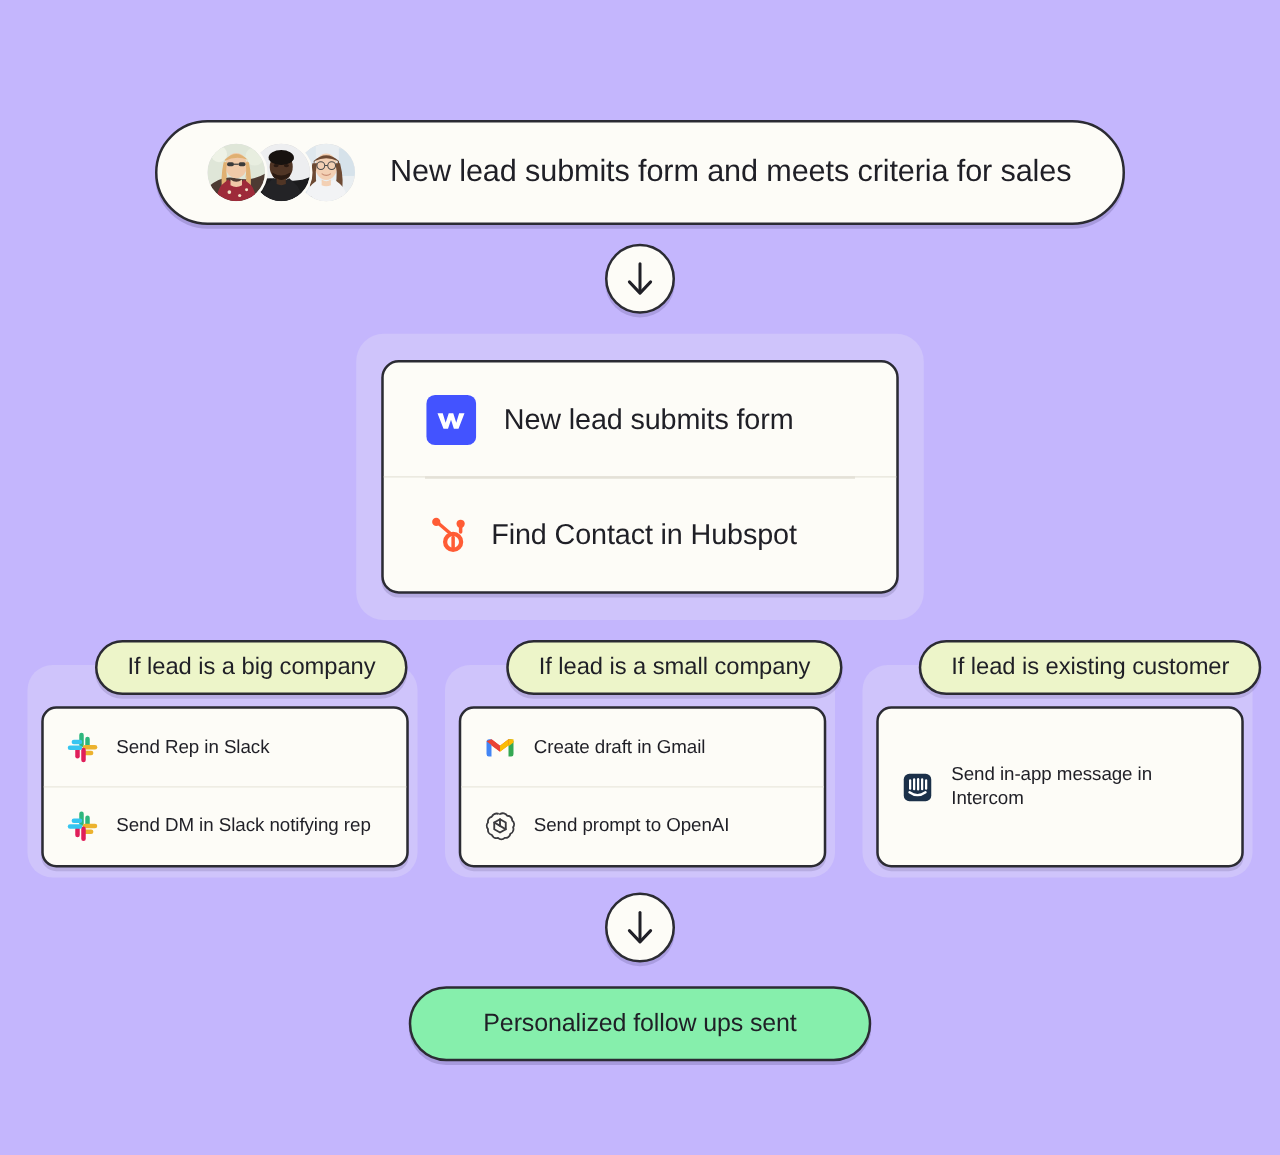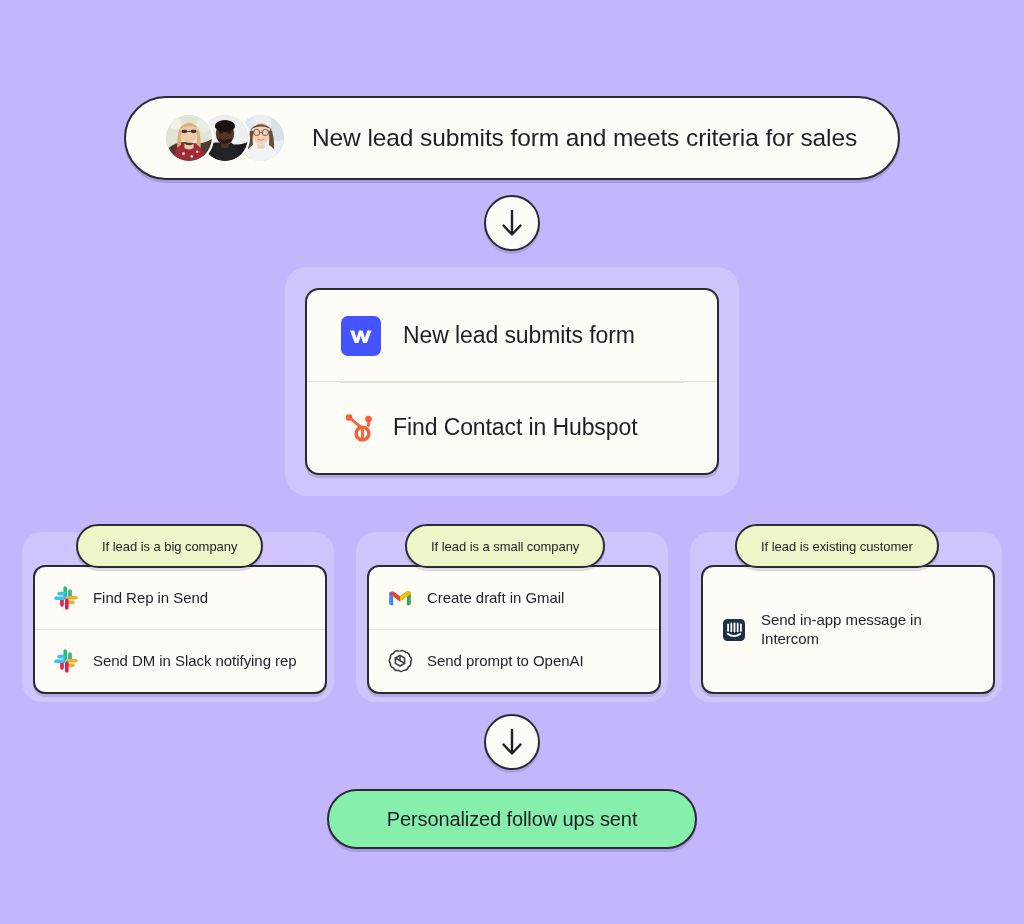--- a/index.html
+++ b/index.html
@@ -190,27 +190,26 @@
     position: absolute;
     top: 512px;
     height: 44px;
     background: #EDF5C9;
     border: 2px solid #2b2b33;
     border-radius: 24px;
     display: flex;
     align-items: center;
     justify-content: center;
     padding: 0 24px;
-    font-size: 13px;
+    font-size: 19px;
     letter-spacing: -0.05px;
     color: #1f1f26;
     white-space: nowrap;
     box-shadow: 0 3px 0 rgba(40,30,80,0.14);
     z-index: 5;
-    margin-top: 12px;
   }
   .cond-pill.c1 { left: 76px; }
   .cond-pill.c2 { left: 405px; }
   .cond-pill.c3 { left: 735px; }
 
   
   .result-pill {
     position: absolute;
     left: 327px;
     top: 789px;
@@ -366,21 +365,21 @@
             <rect x="15.2" y="4.3" width="3.6" height="8.5" rx="1.8" fill="#2EB67D"></rect>
             <rect x="13.2" y="11.0" width="11.6" height="3.6" rx="1.8" fill="#ECB22E"></rect>
             <rect x="13.2" y="15.6" width="8.5" height="3.6" rx="1.8" fill="#ECB22E"></rect>
             <rect x="12.0" y="13.2" width="3.6" height="11.6" rx="1.8" fill="#E01E5A"></rect>
             <rect x="7.2" y="13.2" width="3.6" height="8.5" rx="1.8" fill="#E01E5A"></rect>
             <rect x="1.2" y="11.4" width="11.6" height="3.6" rx="1.8" fill="#36C5F0"></rect>
             <rect x="4.3" y="6.8" width="8.5" height="3.6" rx="1.8" fill="#36C5F0"></rect>
           </g>
         </svg>
       </span>
-      <span class="row-label">Find Rep in Send</span>
+      <span class="row-label">Send Rep in Slack</span>
     </div>
     <div class="branch-row">
       <span class="row-icon">
         <svg viewBox="0 0 26 26" width="26" height="26">
           <g>
             <rect x="10.4" y="1.2" width="3.6" height="11.6" rx="1.8" fill="#2EB67D"></rect>
             <rect x="15.2" y="4.3" width="3.6" height="8.5" rx="1.8" fill="#2EB67D"></rect>
             <rect x="13.2" y="11.0" width="11.6" height="3.6" rx="1.8" fill="#ECB22E"></rect>
             <rect x="13.2" y="15.6" width="8.5" height="3.6" rx="1.8" fill="#ECB22E"></rect>
             <rect x="12.0" y="13.2" width="3.6" height="11.6" rx="1.8" fill="#E01E5A"></rect>

